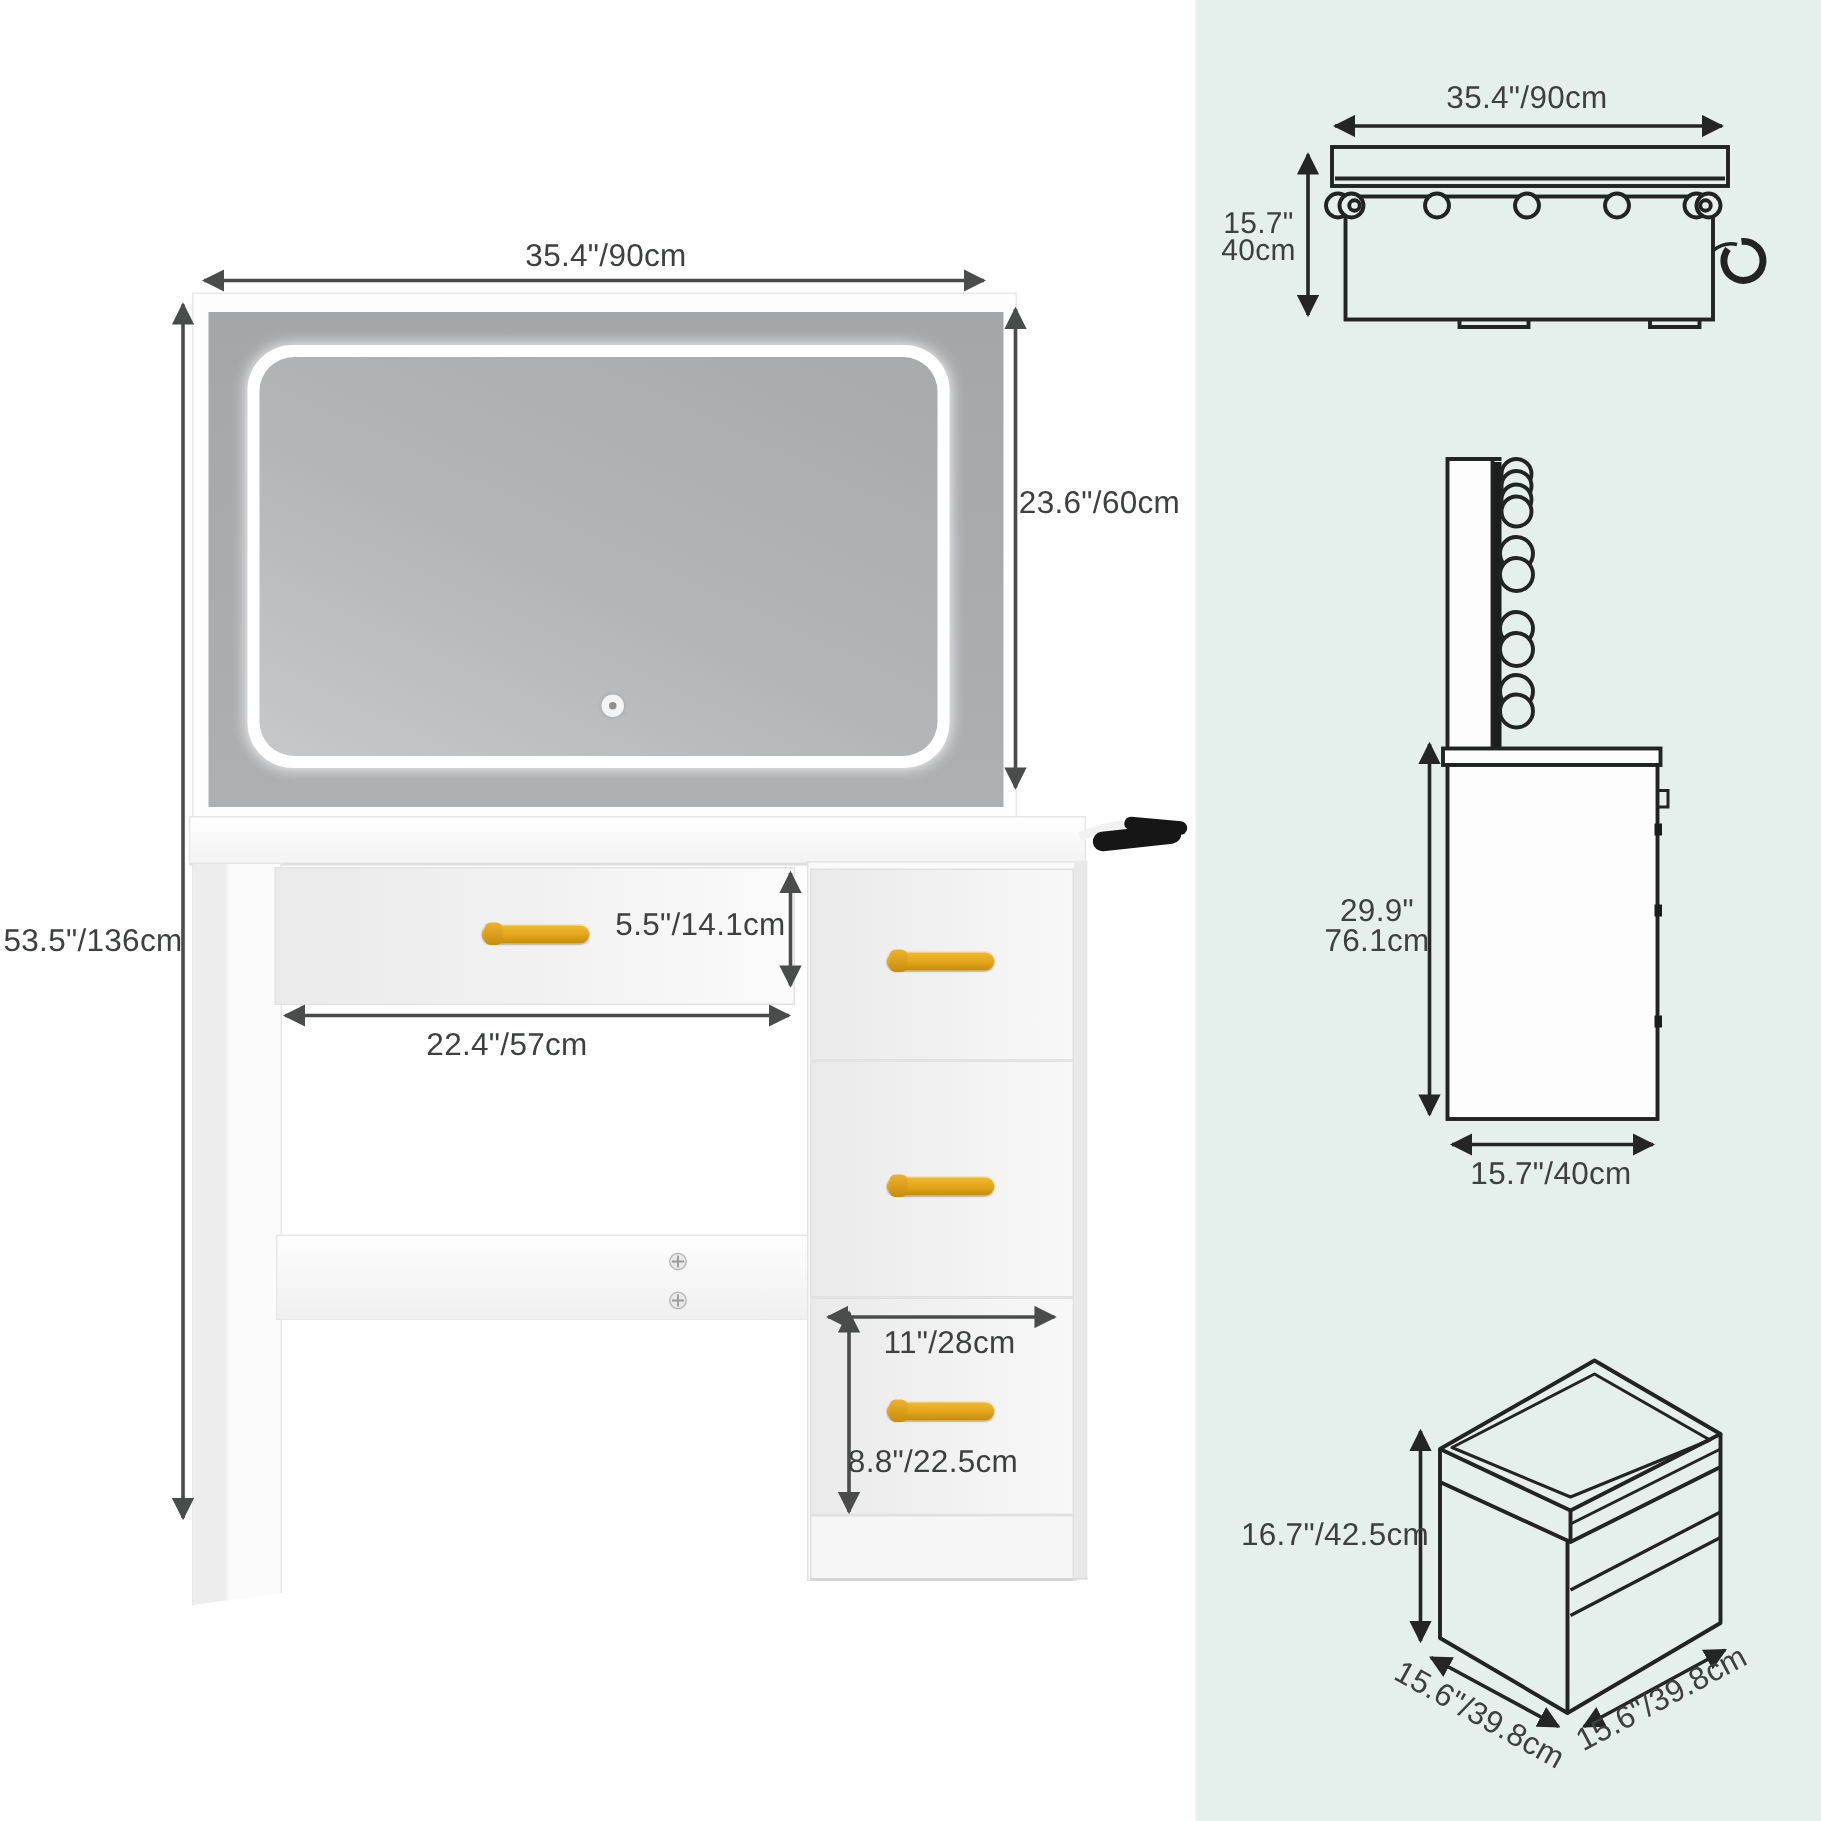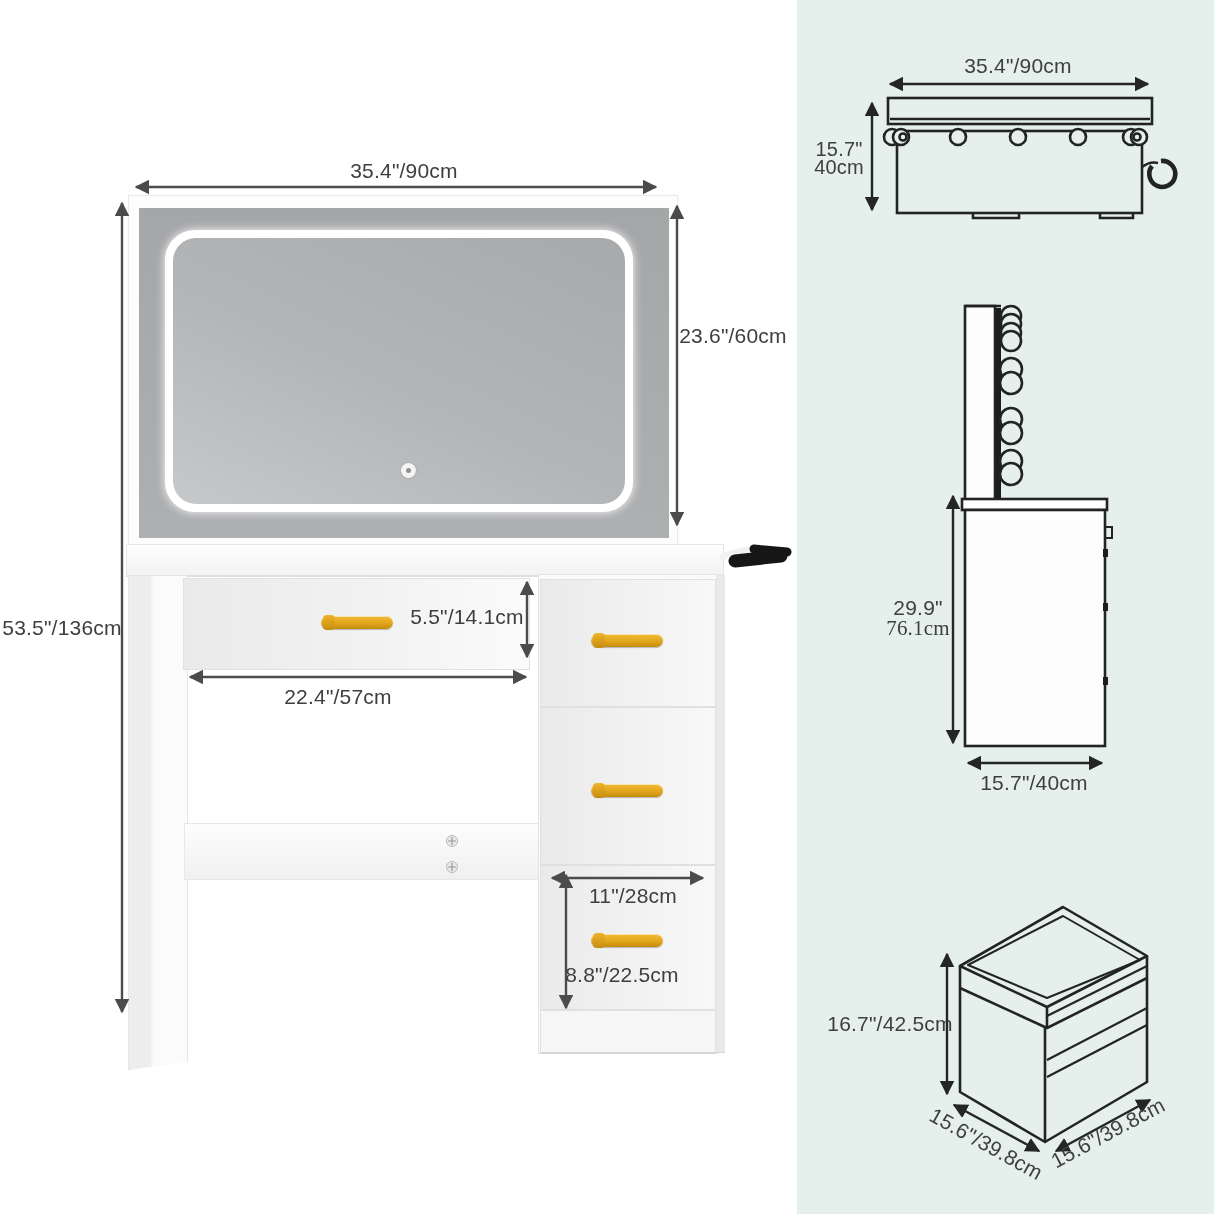--- a/index.html
+++ b/index.html
@@ -198,19 +198,19 @@
 <div class="abs dim" style="left:622px;top:975px;">8.8"/22.5cm</div>
 
 <div class="abs dim" style="left:1018px;top:66px;">35.4"/90cm</div>
 <div class="abs dim dim2" style="left:839px;top:158px;">
   <span style="display:block;">15.7"</span>
   <span style="display:block;text-align:right;">40cm</span>
 </div>
 
 <div class="abs dim dim2" style="left:918px;top:618px;line-height:20px;font-size:21px;">
   <span style="display:block;">29.9"</span>
-  <span style="display:block;font-family:Liberation Serif, serif;">76.1cm</span>
+  <span style="display:block;">76.1cm</span>
 </div>
 <div class="abs dim" style="left:1034px;top:783px;">15.7"/40cm</div>
 
 <div class="abs dim" style="left:890px;top:1024px;">16.7"/42.5cm</div>
 <div class="abs dim rot-l" style="left:986px;top:1144px;">15.6"/39.8cm</div>
 <div class="abs dim rot-r" style="left:1108px;top:1133px;">15.6"/39.8cm</div>
 
 </body></html>

